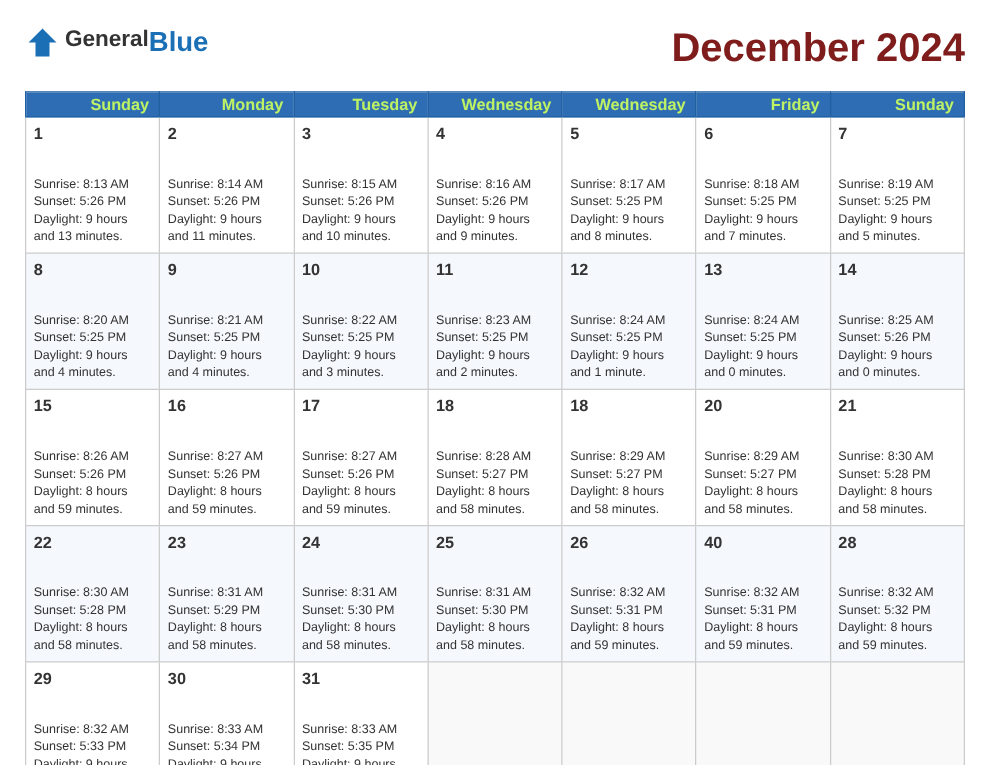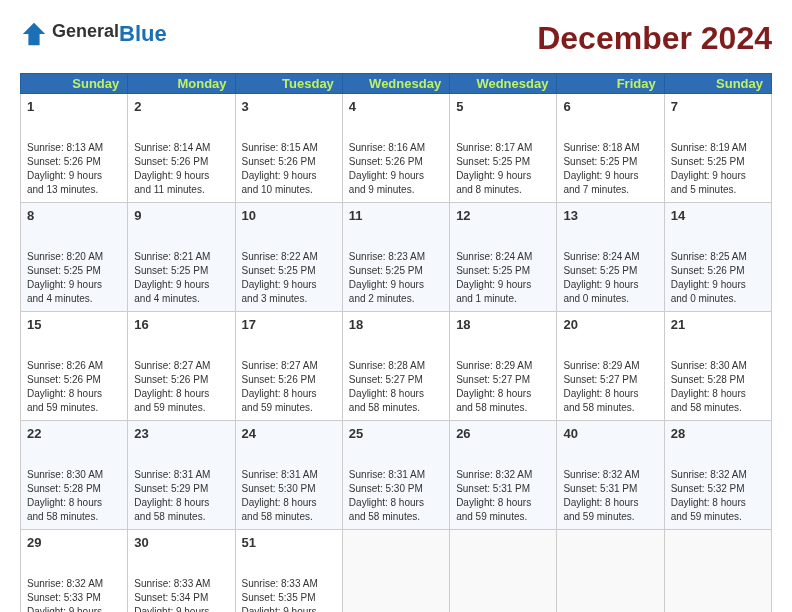--- a/index.html
+++ b/index.html
@@ -368,21 +368,21 @@
         </td>
         <td>
           <span class="day-number">30</span>
           <div class="day-info">
             Sunrise: 8:33 AM<br>
             Sunset: 5:34 PM<br>
             Daylight: 9 hours and 1 minute.
           </div>
         </td>
         <td>
-          <span class="day-number">51</span>
+          <span class="day-number">31</span>
           <div class="day-info">
             Sunrise: 8:33 AM<br>
             Sunset: 5:35 PM<br>
             Daylight: 9 hours and 1 minute.
           </div>
         </td>
         <td class="empty-cell"></td>
         <td class="empty-cell"></td>
         <td class="empty-cell"></td>
         <td class="empty-cell"></td>

